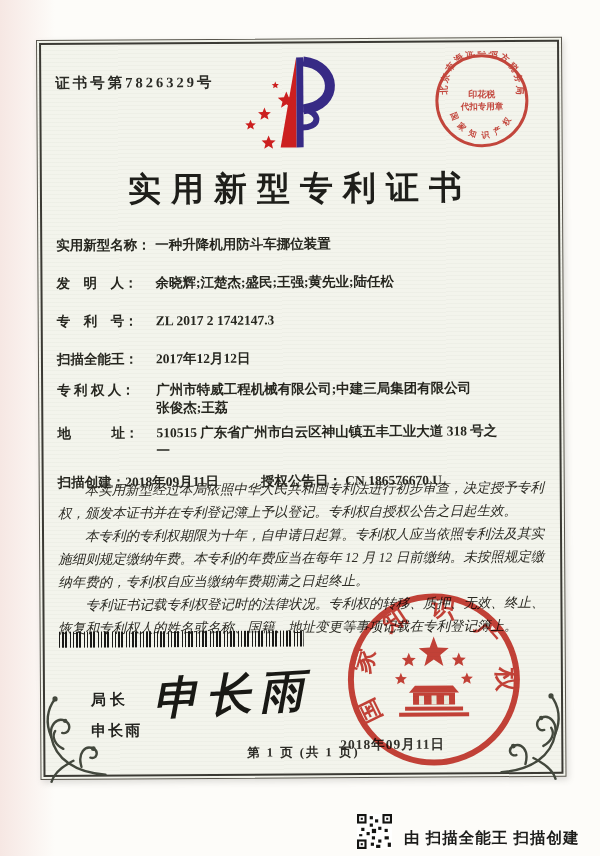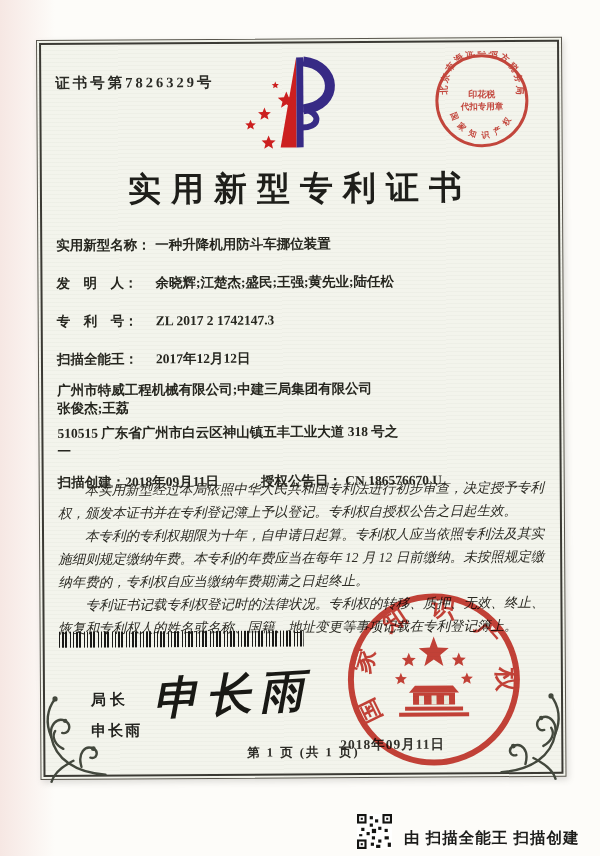--- a/index.html
+++ b/index.html
@@ -111,26 +111,28 @@
     </div>
     <div class="frow">
       <span class="lbl">专　利　号：</span>
       <span class="val">ZL 2017 2 1742147.3</span>
     </div>
     <div class="frow tight">
       <span class="lbl">扫描全能王：</span>
       <span class="val">2017年12月12日</span>
     </div>
     <div class="frow mini">
+      <span class="lbl">专 利 权 人：</span>
       <span class="val">
         <span>广州市特威工程机械有限公司;中建三局集团有限公司</span><br>
         <span>张俊杰;王荔</span>
       </span>
     </div>
     <div class="frow tight">
+      <span class="lbl">地　　　址：</span>
       <span class="val">
         <span>510515 广东省广州市白云区神山镇五丰工业大道 318 号之</span><br>
         <span>一</span>
       </span>
     </div>
     <div class="grantrow">
       <span class="lbl">扫描创建：</span>
       <span>2018年09月11日</span>
       <span class="part2">
         <span>授权公告日：</span>&nbsp;

